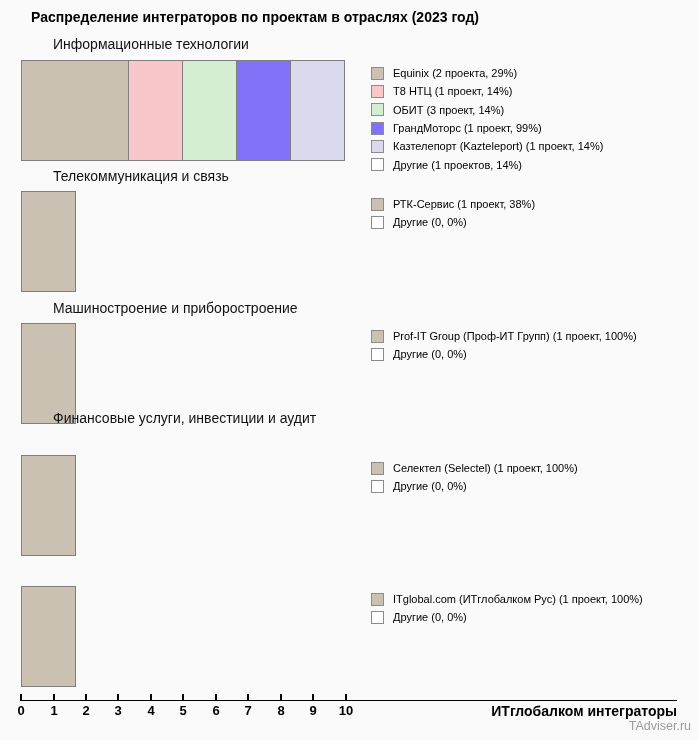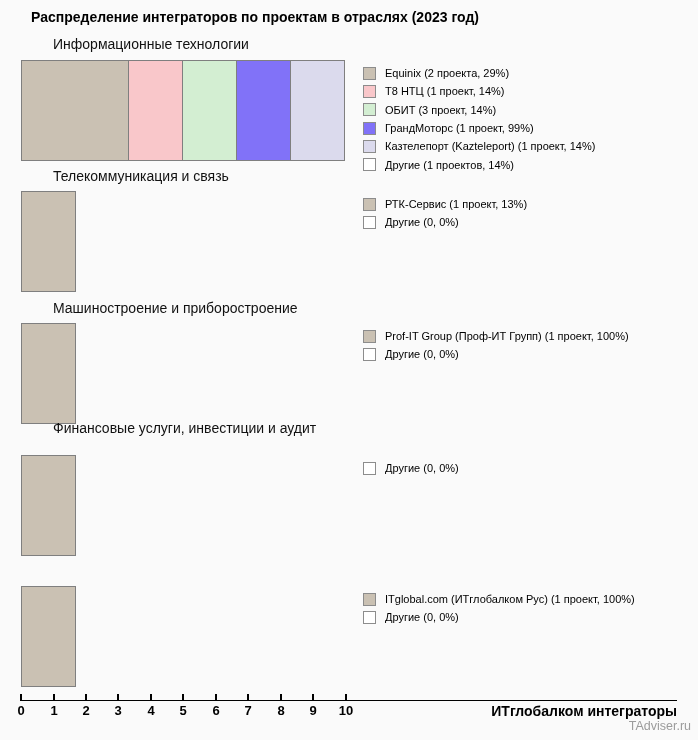--- a/index.html
+++ b/index.html
@@ -37,21 +37,21 @@
   }
   .seg:first-child{border-left-width:1px;}
   .w108{width:108px;}
   .w54{width:54px;}
   .w55{width:55px;}
   .legend{
     position:absolute;left:363px;
   }
   .legend-row{
     height:18.3px;
-    display:flex;align-items:center;
+    display:flex;align-items:center;margin-left:8px;
   }
   .swatch{
     width:13px;height:13px;
     box-sizing:border-box;
     border:1px solid #8C8C8C;
     flex:0 0 13px;
     margin-right:9px;
   }
   .swatch.empty{background:#FFFFFF !important;}
   .legend-label{
@@ -127,21 +127,21 @@
     </div>
   </div>
 
   <div class="section-heading" style="top:168px">Телекоммуникация и связь</div>
   <div class="bar" style="top:191px">
     <div class="seg w55" style="background-color: rgb(202, 193, 179);"></div>
   </div>
   <div class="legend" style="top:195px">
     <div class="legend-row">
       <span class="swatch" style="background-color: rgb(202, 193, 179);"></span>
-      <span class="legend-label">РТК-Сервис (1 проект, 13%)</span>
+      <span class="legend-label">РТК-Сервис (1 проект, 38%)</span>
     </div>
     <div class="legend-row">
       <span class="swatch empty"></span>
       <span class="legend-label">Другие (0, 0%)</span>
     </div>
   </div>
 
   <div class="section-heading" style="top:300px">Машиностроение и приборостроение</div>
   <div class="bar" style="top:323px">
     <div class="seg w55" style="background-color: rgb(202, 193, 179);"></div>
@@ -150,25 +150,29 @@
     <div class="legend-row">
       <span class="swatch" style="background-color: rgb(202, 193, 179);"></span>
       <span class="legend-label">Prof-IT Group (Проф-ИТ Групп) (1 проект, 100%)</span>
     </div>
     <div class="legend-row">
       <span class="swatch empty"></span>
       <span class="legend-label">Другие (0, 0%)</span>
     </div>
   </div>
 
-  <div class="section-heading" style="top:420px">Финансовые услуги, инвестиции и аудит</div>
+  <div class="section-heading" style="top:410px">Финансовые услуги, инвестиции и аудит</div>
   <div class="bar" style="top:455px">
     <div class="seg w55" style="background-color: rgb(202, 193, 179);"></div>
   </div>
   <div class="legend" style="top:459px">
+    <div class="legend-row">
+      <span class="swatch" style="background-color: rgb(202, 193, 179);"></span>
+      <span class="legend-label">Селектел (Selectel) (1 проект, 100%)</span>
+    </div>
     <div class="legend-row">
       <span class="swatch empty"></span>
       <span class="legend-label">Другие (0, 0%)</span>
     </div>
   </div>
 
   <div class="bar" style="top:586px">
     <div class="seg w55" style="background-color: rgb(202, 193, 179);"></div>
   </div>
   <div class="legend" style="top:590px">

